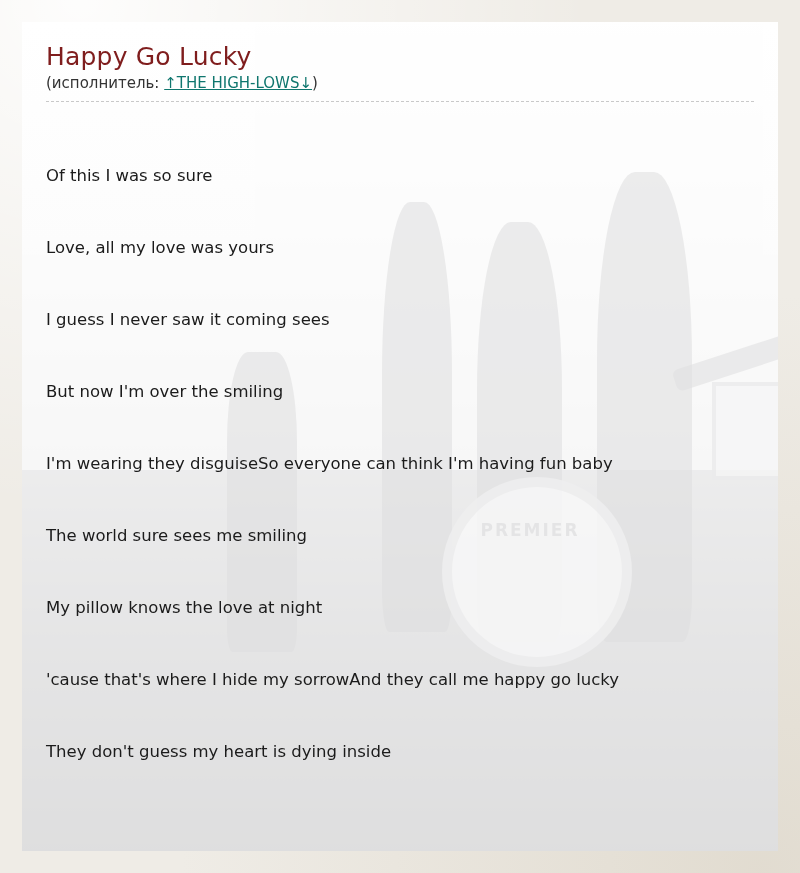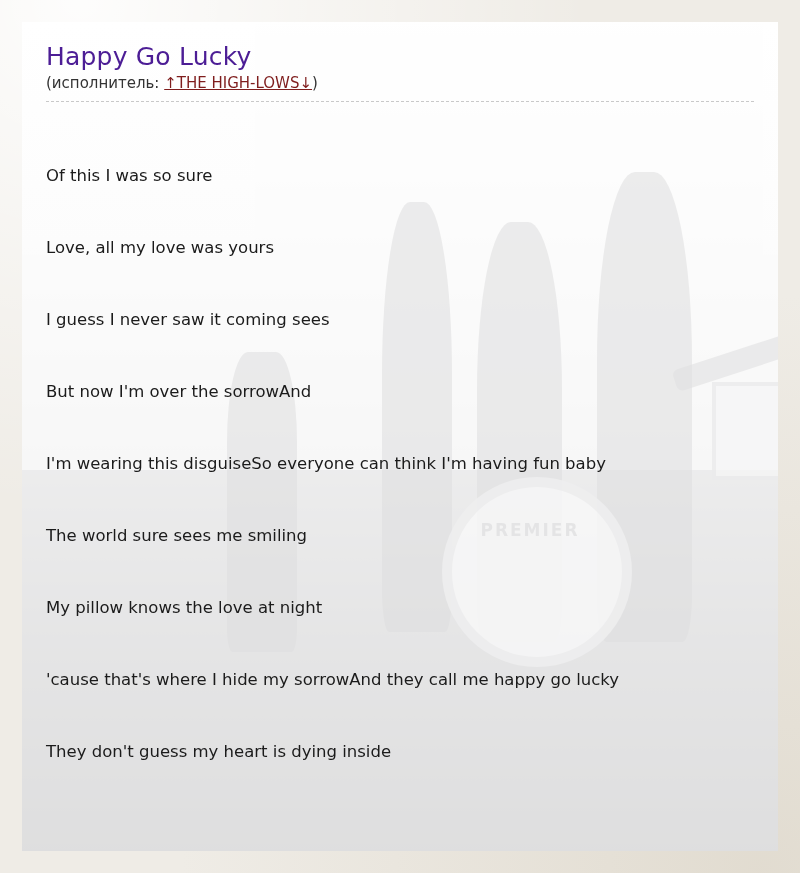--- a/index.html
+++ b/index.html
@@ -107,34 +107,34 @@
   }
 
   .content {
     position: relative;
     z-index: 2;
     padding: 20px 24px 0 24px;
   }
   .song-title {
     font-family: "DejaVu Sans", sans-serif;
     font-size: 25px;
-    color: #4c1d95;
+    color: #7f1d1d;
     margin: 0 0 3px 0;
     font-weight: normal;
     letter-spacing: 0.2px;
   }
   .performer-line {
     font-size: 15px;
     color: #333333;
     padding-bottom: 9px;
     border-bottom: 1px dashed #c9c9c9;
     margin-bottom: 14px;
   }
   .performer-link {
-    color: #7f1d1d;
+    color: #0f766e;
     text-decoration: underline;
     cursor: pointer;
   }
   .lyrics {
     font-size: 16.5px;
     line-height: 24px;
     color: #1b1b1b;
     white-space: pre-wrap;
   }
   .lyric-line {
@@ -166,22 +166,22 @@
       <h1 class="song-title">Happy Go Lucky</h1>
 
       <div class="performer-line">
         <span>(исполнитель: </span><a class="performer-link">↑THE HIGH-LOWS↓</a><span>)</span>
       </div>
 
       <div class="lyrics">
         <div class="lyric-line">Of this I was so sure</div>
         <div class="lyric-line">Love, all my love was yours</div>
         <div class="lyric-line">I guess I never saw it coming sees</div>
-        <div class="lyric-line">But now I'm over the sorrowAnd</div>
-        <div class="lyric-line">I'm wearing this disguiseSo everyone can think I'm having fun baby</div>
+        <div class="lyric-line">But now I'm over the smiling</div>
+        <div class="lyric-line">I'm wearing they disguiseSo everyone can think I'm having fun baby</div>
         <div class="lyric-line">The world sure sees me smiling</div>
         <div class="lyric-line">My pillow knows the love at night</div>
         <div class="lyric-line">'cause that's where I hide my sorrowAnd they call me happy go lucky</div>
         <div class="lyric-line">They don't guess my heart is dying inside</div>
         
         
         
         
         
         

